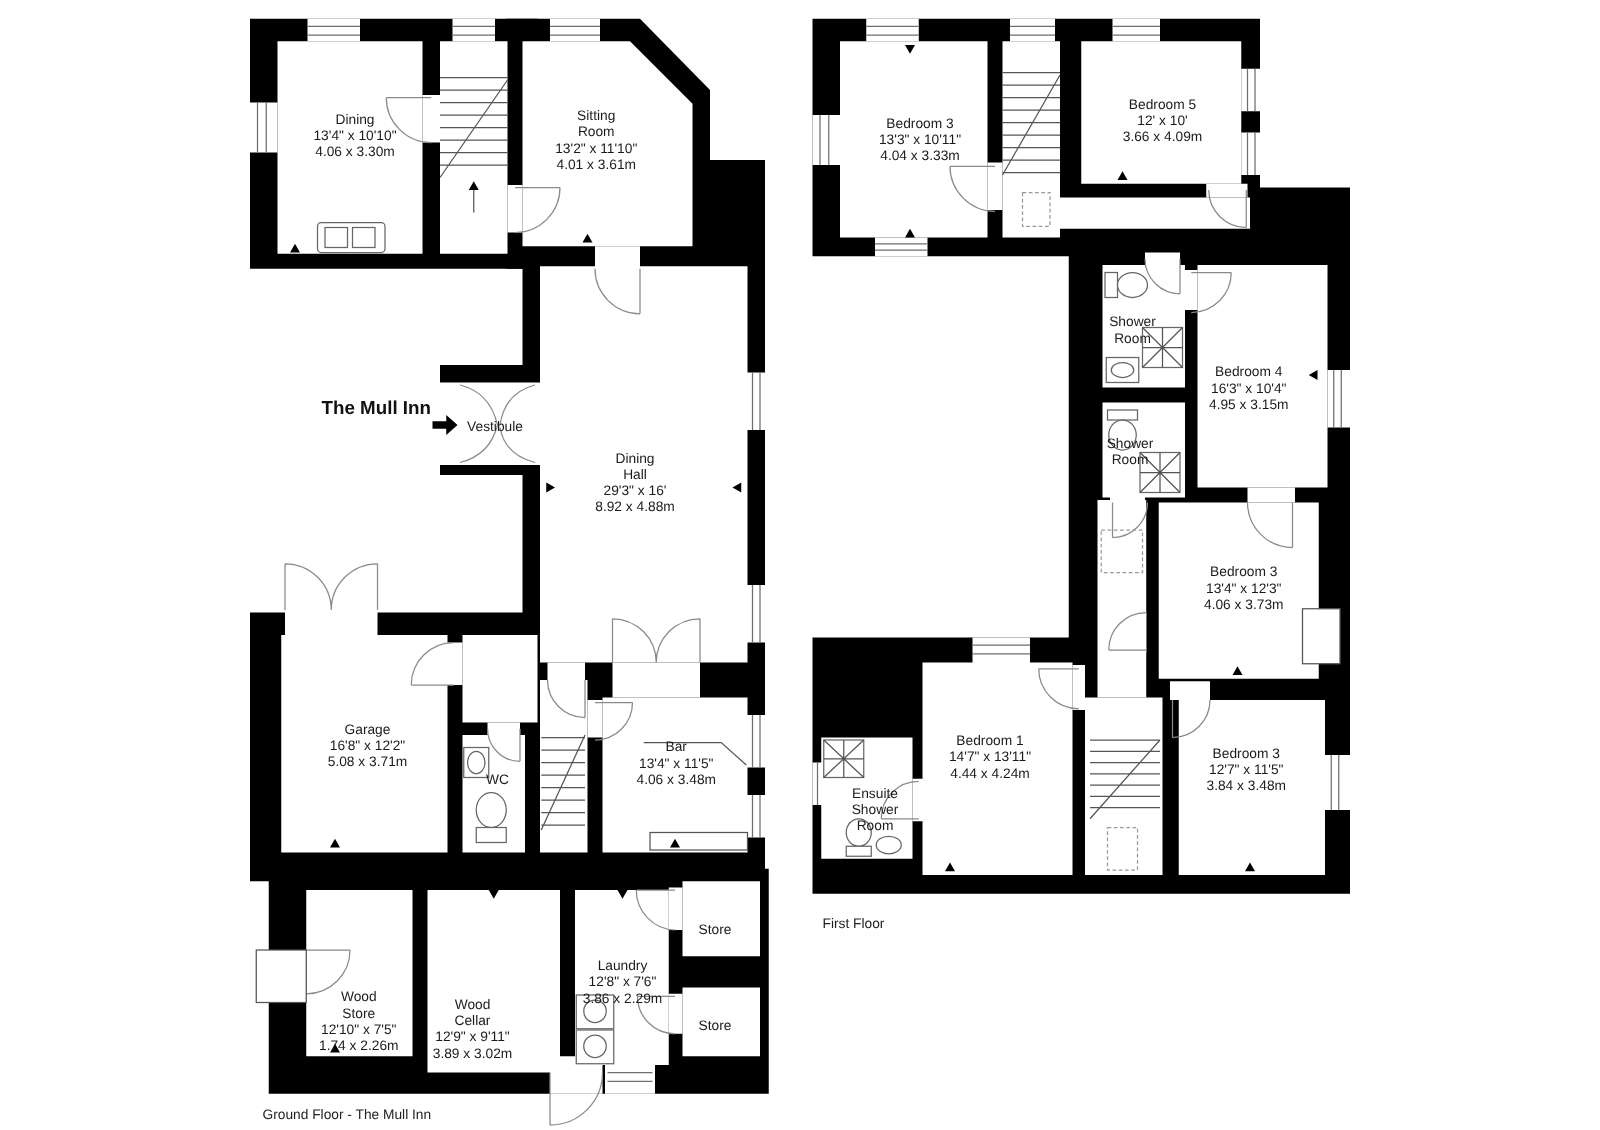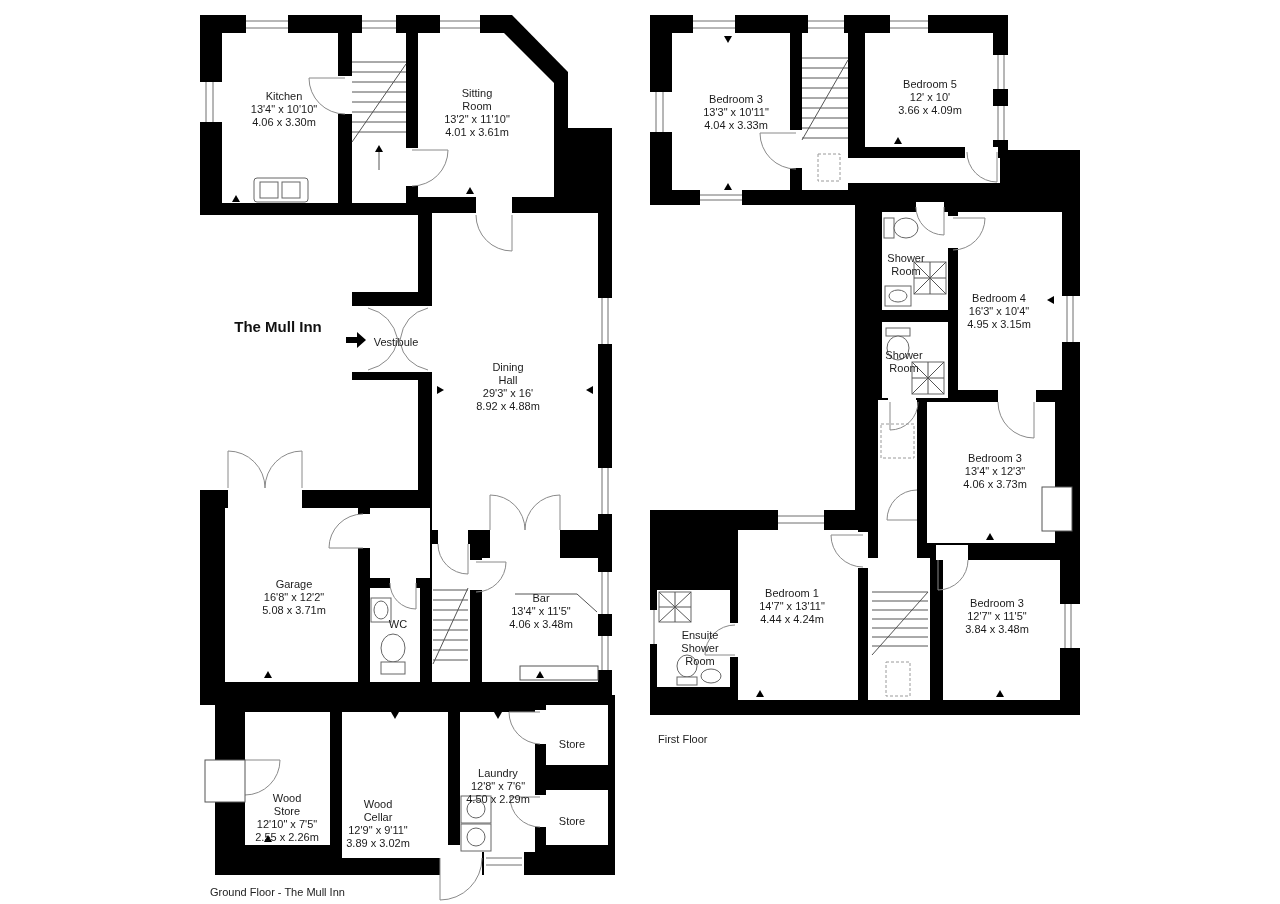--- a/index.html
+++ b/index.html
@@ -258,24 +258,24 @@
       <polygon class="tick" points="894,144 902,144 898,137"></polygon>
       <polygon class="tick" points="1054,296 1054,304 1047,300"></polygon>
       <polygon class="tick" points="986,540 994,540 990,533"></polygon>
       <polygon class="tick" points="756,697 764,697 760,690"></polygon>
       <polygon class="tick" points="996,697 1004,697 1000,690"></polygon>
       <polygon class="tick" points="724,36 732,36 728,43"></polygon>
     </g>
   </g>
 </svg>
 
-<div class="plan-title" style="left:278px;top:318px">The Mull Inn</div>
+<div class="plan-title" style="left:301px;top:318px">The Mull Inn</div>
 
 <div class="room-label" style="left:284px;top:90px">
-  <div class="rn">Kitchen</div>
+  <div class="rn">Dining</div>
   <div>13'4" x 10'10"</div>
   <div>4.06 x 3.30m</div>
 </div>
 <div class="room-label" style="left:477px;top:87px">
   <div class="rn" style="width:52px">Sitting Room</div>
   <div>13'2" x 11'10"</div>
   <div>4.01 x 3.61m</div>
 </div>
 <div class="room-label" style="left:508px;top:361px">
   <div class="rn" style="width:46px">Dining Hall</div>
@@ -294,31 +294,31 @@
   <div class="rn">WC</div>
 </div>
 <div class="room-label" style="left:541px;top:592px">
   <div class="rn">Bar</div>
   <div>13'4" x 11'5"</div>
   <div>4.06 x 3.48m</div>
 </div>
 <div class="room-label" style="left:287px;top:792px">
   <div class="rn" style="width:44px">Wood Store</div>
   <div>12'10" x 7'5"</div>
-  <div>2.55 x 2.26m</div>
+  <div>1.74 x 2.26m</div>
 </div>
 <div class="room-label" style="left:378px;top:798px">
   <div class="rn" style="width:44px">Wood Cellar</div>
   <div>12'9" x 9'11"</div>
   <div>3.89 x 3.02m</div>
 </div>
 <div class="room-label" style="left:498px;top:767px">
   <div class="rn">Laundry</div>
   <div>12'8" x 7'6"</div>
-  <div>4.50 x 2.29m</div>
+  <div>3.86 x 2.29m</div>
 </div>
 <div class="room-label" style="left:572px;top:738px">
   <div class="rn">Store</div>
 </div>
 <div class="room-label" style="left:572px;top:815px">
   <div class="rn">Store</div>
 </div>
 <div class="plan-caption" style="left:210px;top:886px">Ground Floor - The Mull Inn</div>
 
 <div class="room-label" style="left:736px;top:93px">

